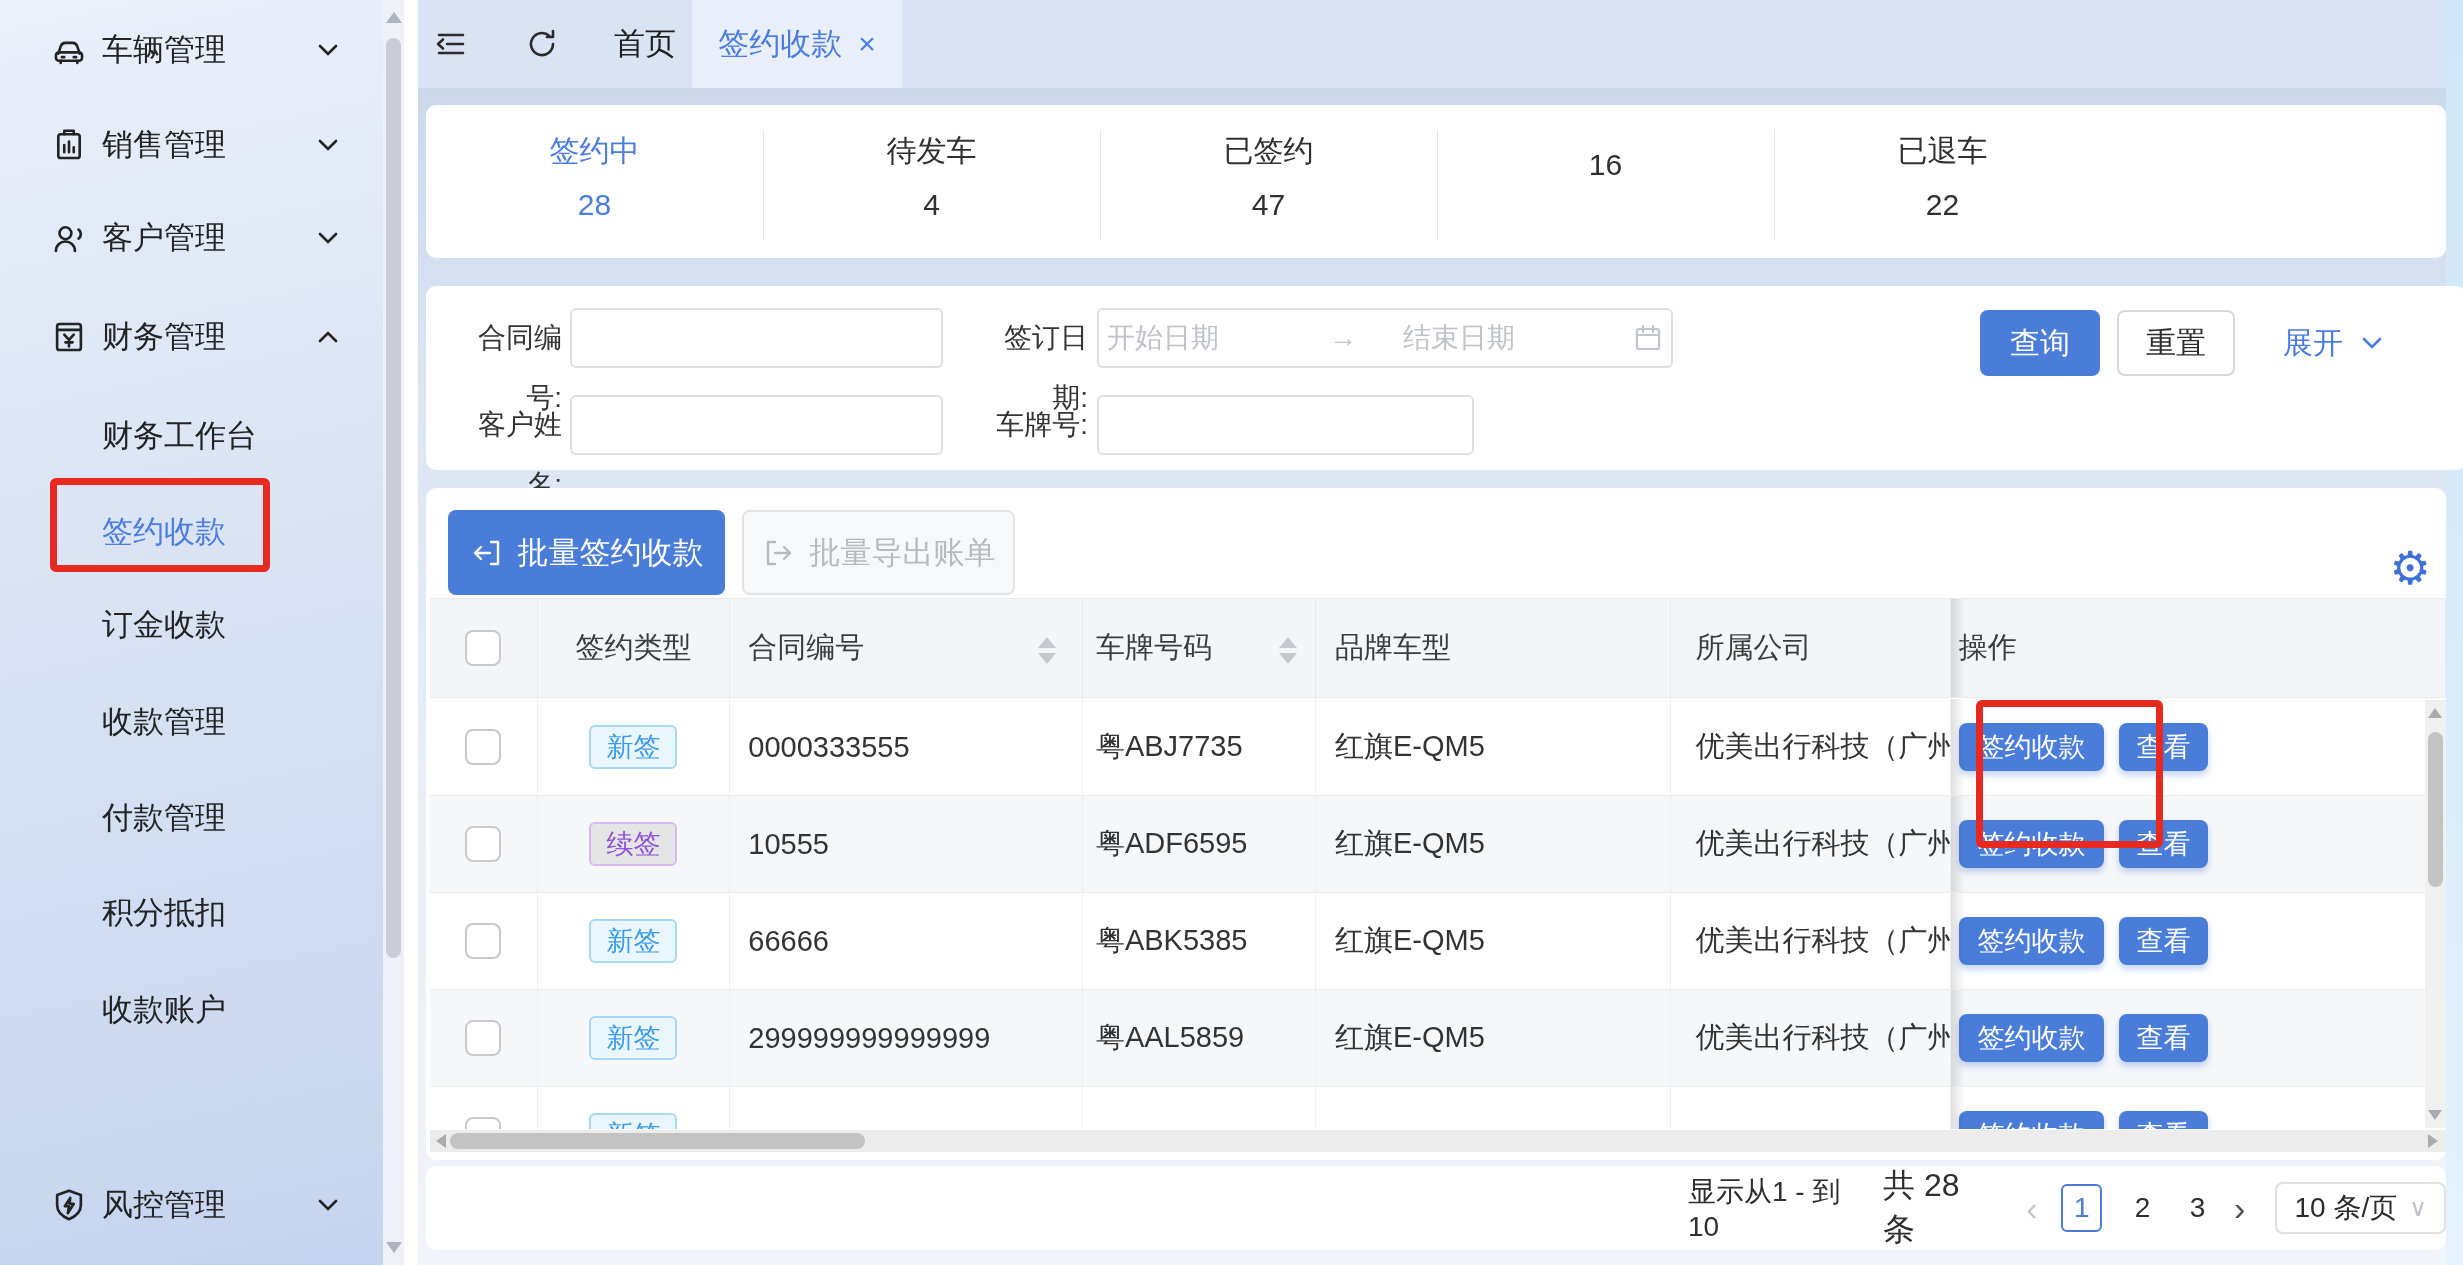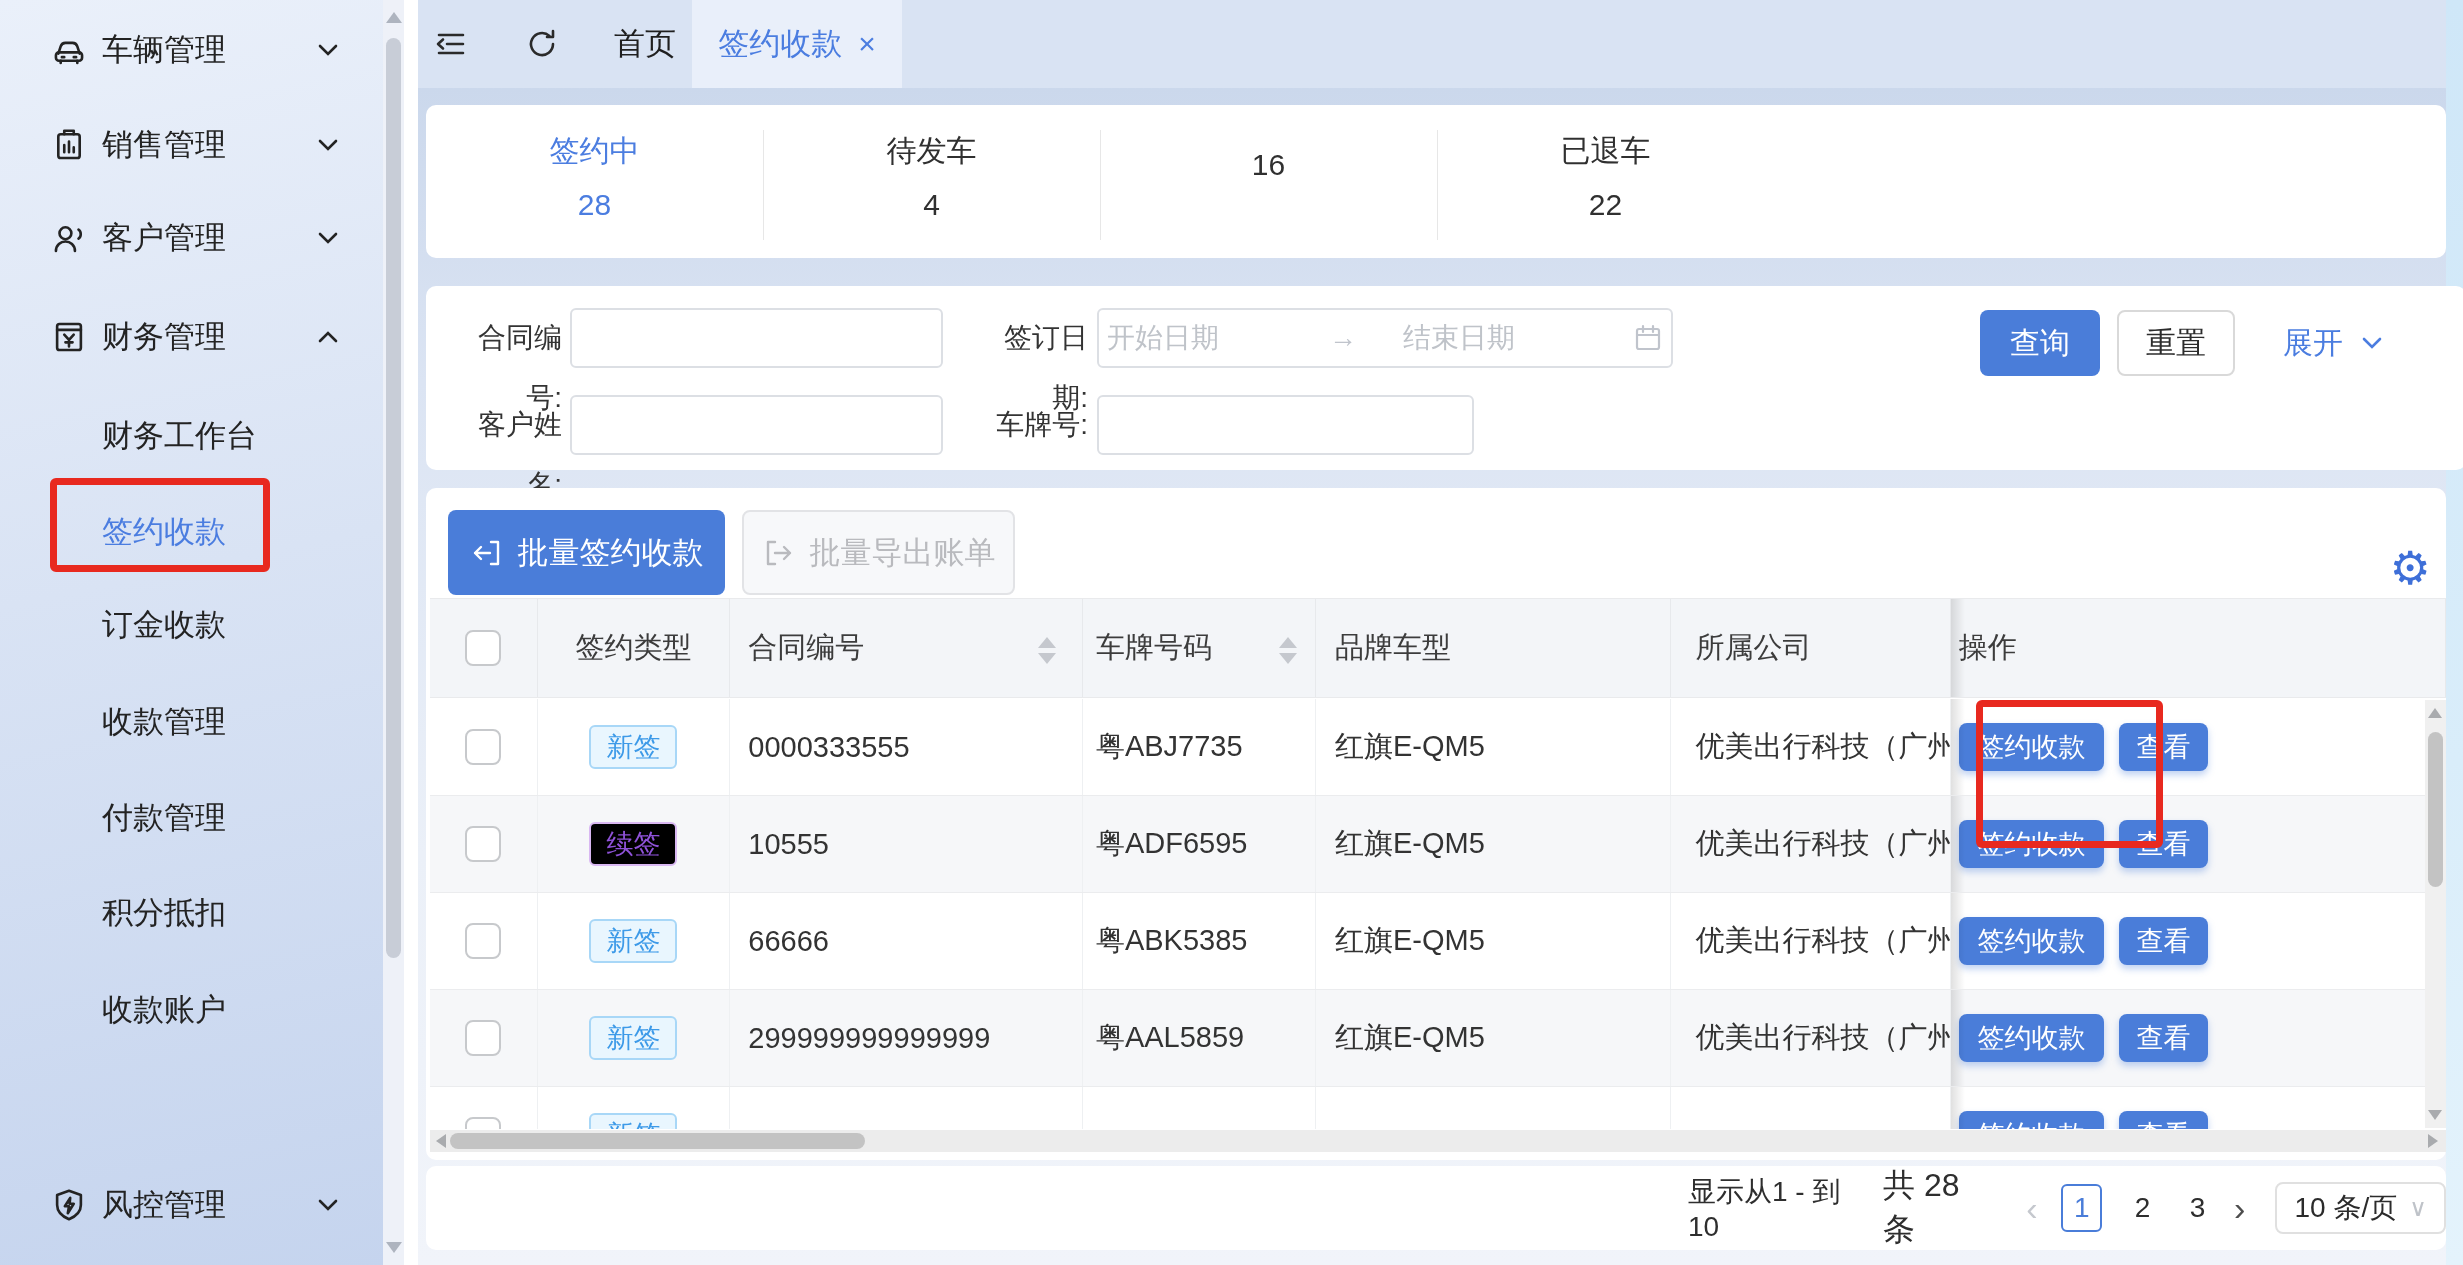--- a/index.html
+++ b/index.html
@@ -102,21 +102,21 @@
   .thead .tc{font-size:29px;font-weight:500;color:#3c3c3c;border-right:1px solid #e7e9ec;position:relative;}
   .trow .tc{font-size:29px;color:#333;}
   .cb{width:36px;height:36px;border:2px solid #c7c9cc;border-radius:8px;background:#fff;cursor:pointer;flex:none;}
   .sorters{position:absolute;display:flex;flex-direction:column;gap:5px;align-items:center;cursor:pointer;}
   .sorters .up{width:0;height:0;border-left:9px solid transparent;border-right:9px solid transparent;border-bottom:11px solid #c5c8ce;}
   .sorters .dn{width:0;height:0;border-left:9px solid transparent;border-right:9px solid transparent;border-top:11px solid #c5c8ce;}
   .st-c2{right:26px;top:38px;} .st-c3{right:18px;top:38px;}
   .tag{min-width:88px;height:44px;padding:0 8px;border-radius:6px;display:inline-flex;align-items:center;
        justify-content:center;font-size:27px;}
   .tag-blue{color:#3d9ae8;border:2px solid #a8d7f7;background:#e9f6fe;}
-  .tag-purple{color:#8f52d9;border:2px solid #d9b8f2;background:#000000;}
+  .tag-purple{color:#8f52d9;border:2px solid #d9b8f2;background:#e5e5e5;}
   .btn-op{height:48px;border-radius:8px;background:#4a7dd9;color:#fff;font-size:27px;
           display:inline-flex;align-items:center;justify-content:center;cursor:pointer;
           box-shadow:0 4px 7px rgba(74,125,217,0.35);flex:none;}
   .op-sign{width:145px;} .op-view{width:89px;margin-left:15px;}
 
   
   .hscroll{position:absolute;left:4px;top:642px;width:2016px;height:22px;background:#ececec;}
   .hthumb{position:absolute;left:20px;top:3px;width:415px;height:16px;border-radius:8px;background:#c3c3c3;cursor:pointer;}
   .harrow{position:absolute;top:4px;width:0;height:0;border-top:7px solid transparent;border-bottom:7px solid transparent;}
   .harrow.left{left:6px;border-right:10px solid #a9abae;}
@@ -286,20 +286,24 @@
   <div class="card status-card">
     <div class="seg active">
       <div class="seg-label">签约中</div>
       <div class="seg-count">28</div>
     </div>
     <div class="seg">
       <div class="seg-label">待发车</div>
       <div class="seg-count">4</div>
     </div>
     <div class="seg">
+      <div class="seg-label">已签约</div>
+      <div class="seg-count">47</div>
+    </div>
+    <div class="seg">
       <div class="seg-count">16</div>
     </div>
     <div class="seg">
       <div class="seg-label">已退车</div>
       <div class="seg-count">22</div>
     </div>
   </div>
 
   <div class="card filter-card">
     <div class="f-label r1" style="left:20px;width:116px;">合同编号:</div>

